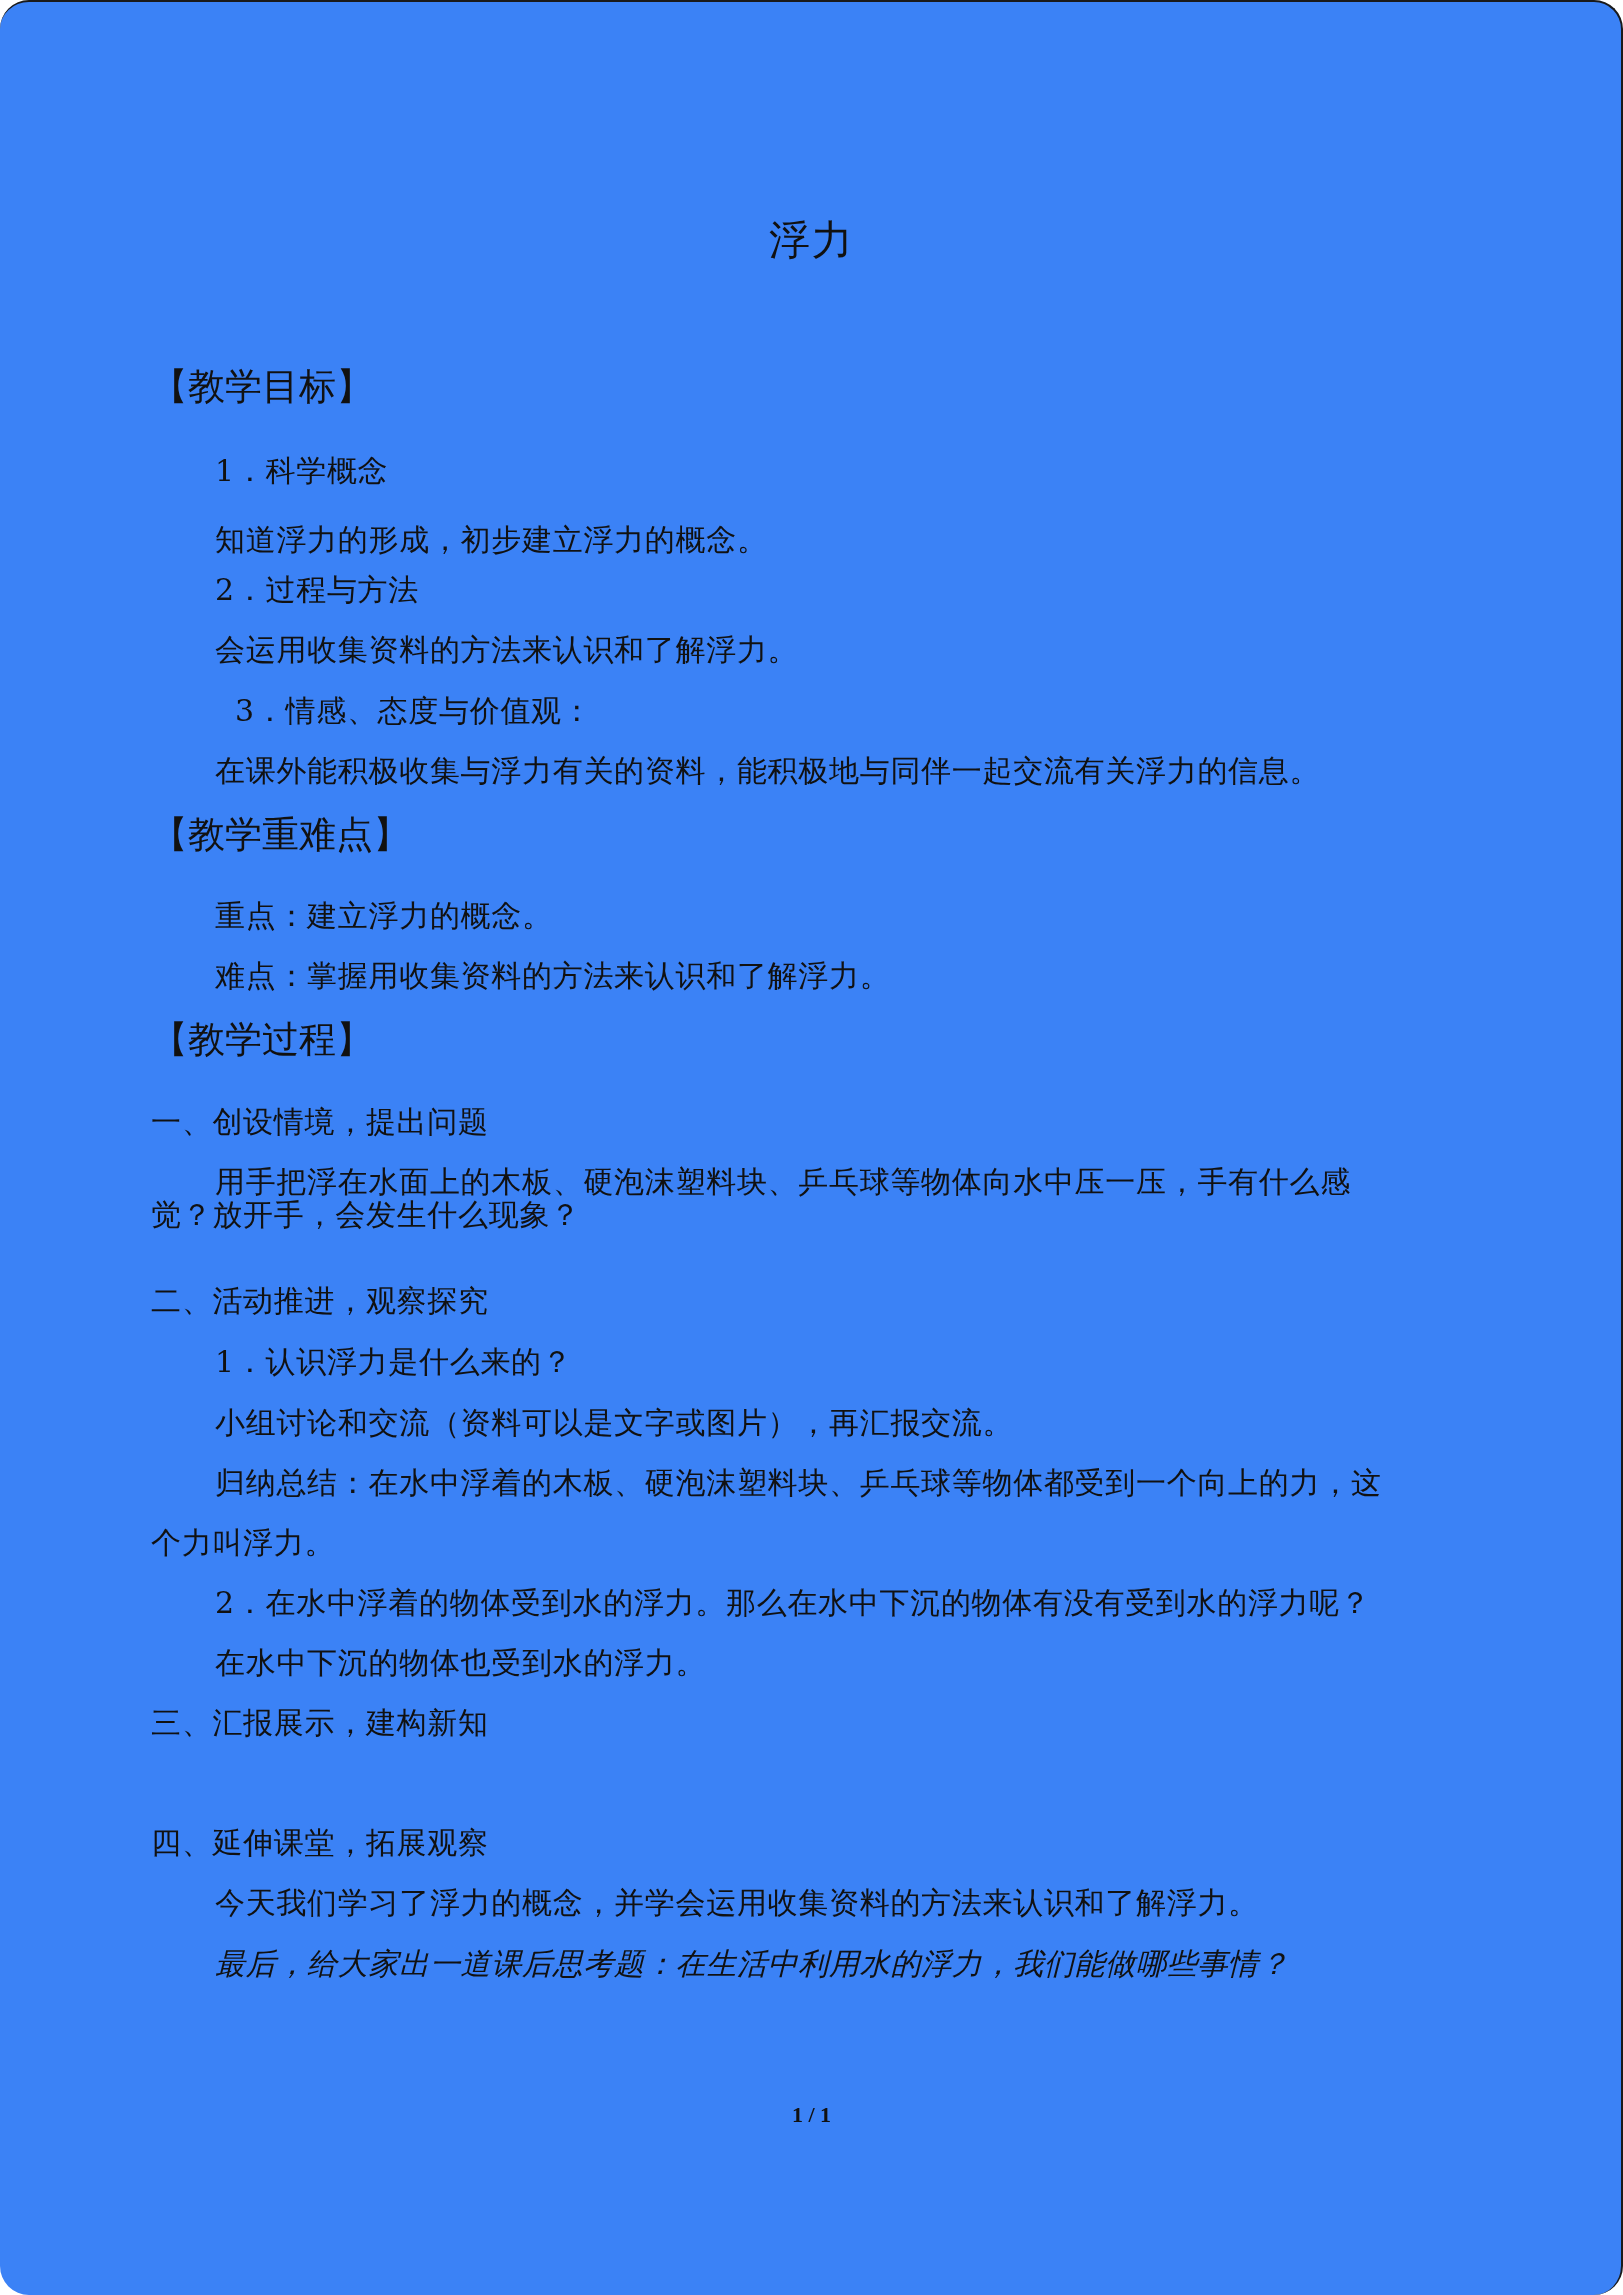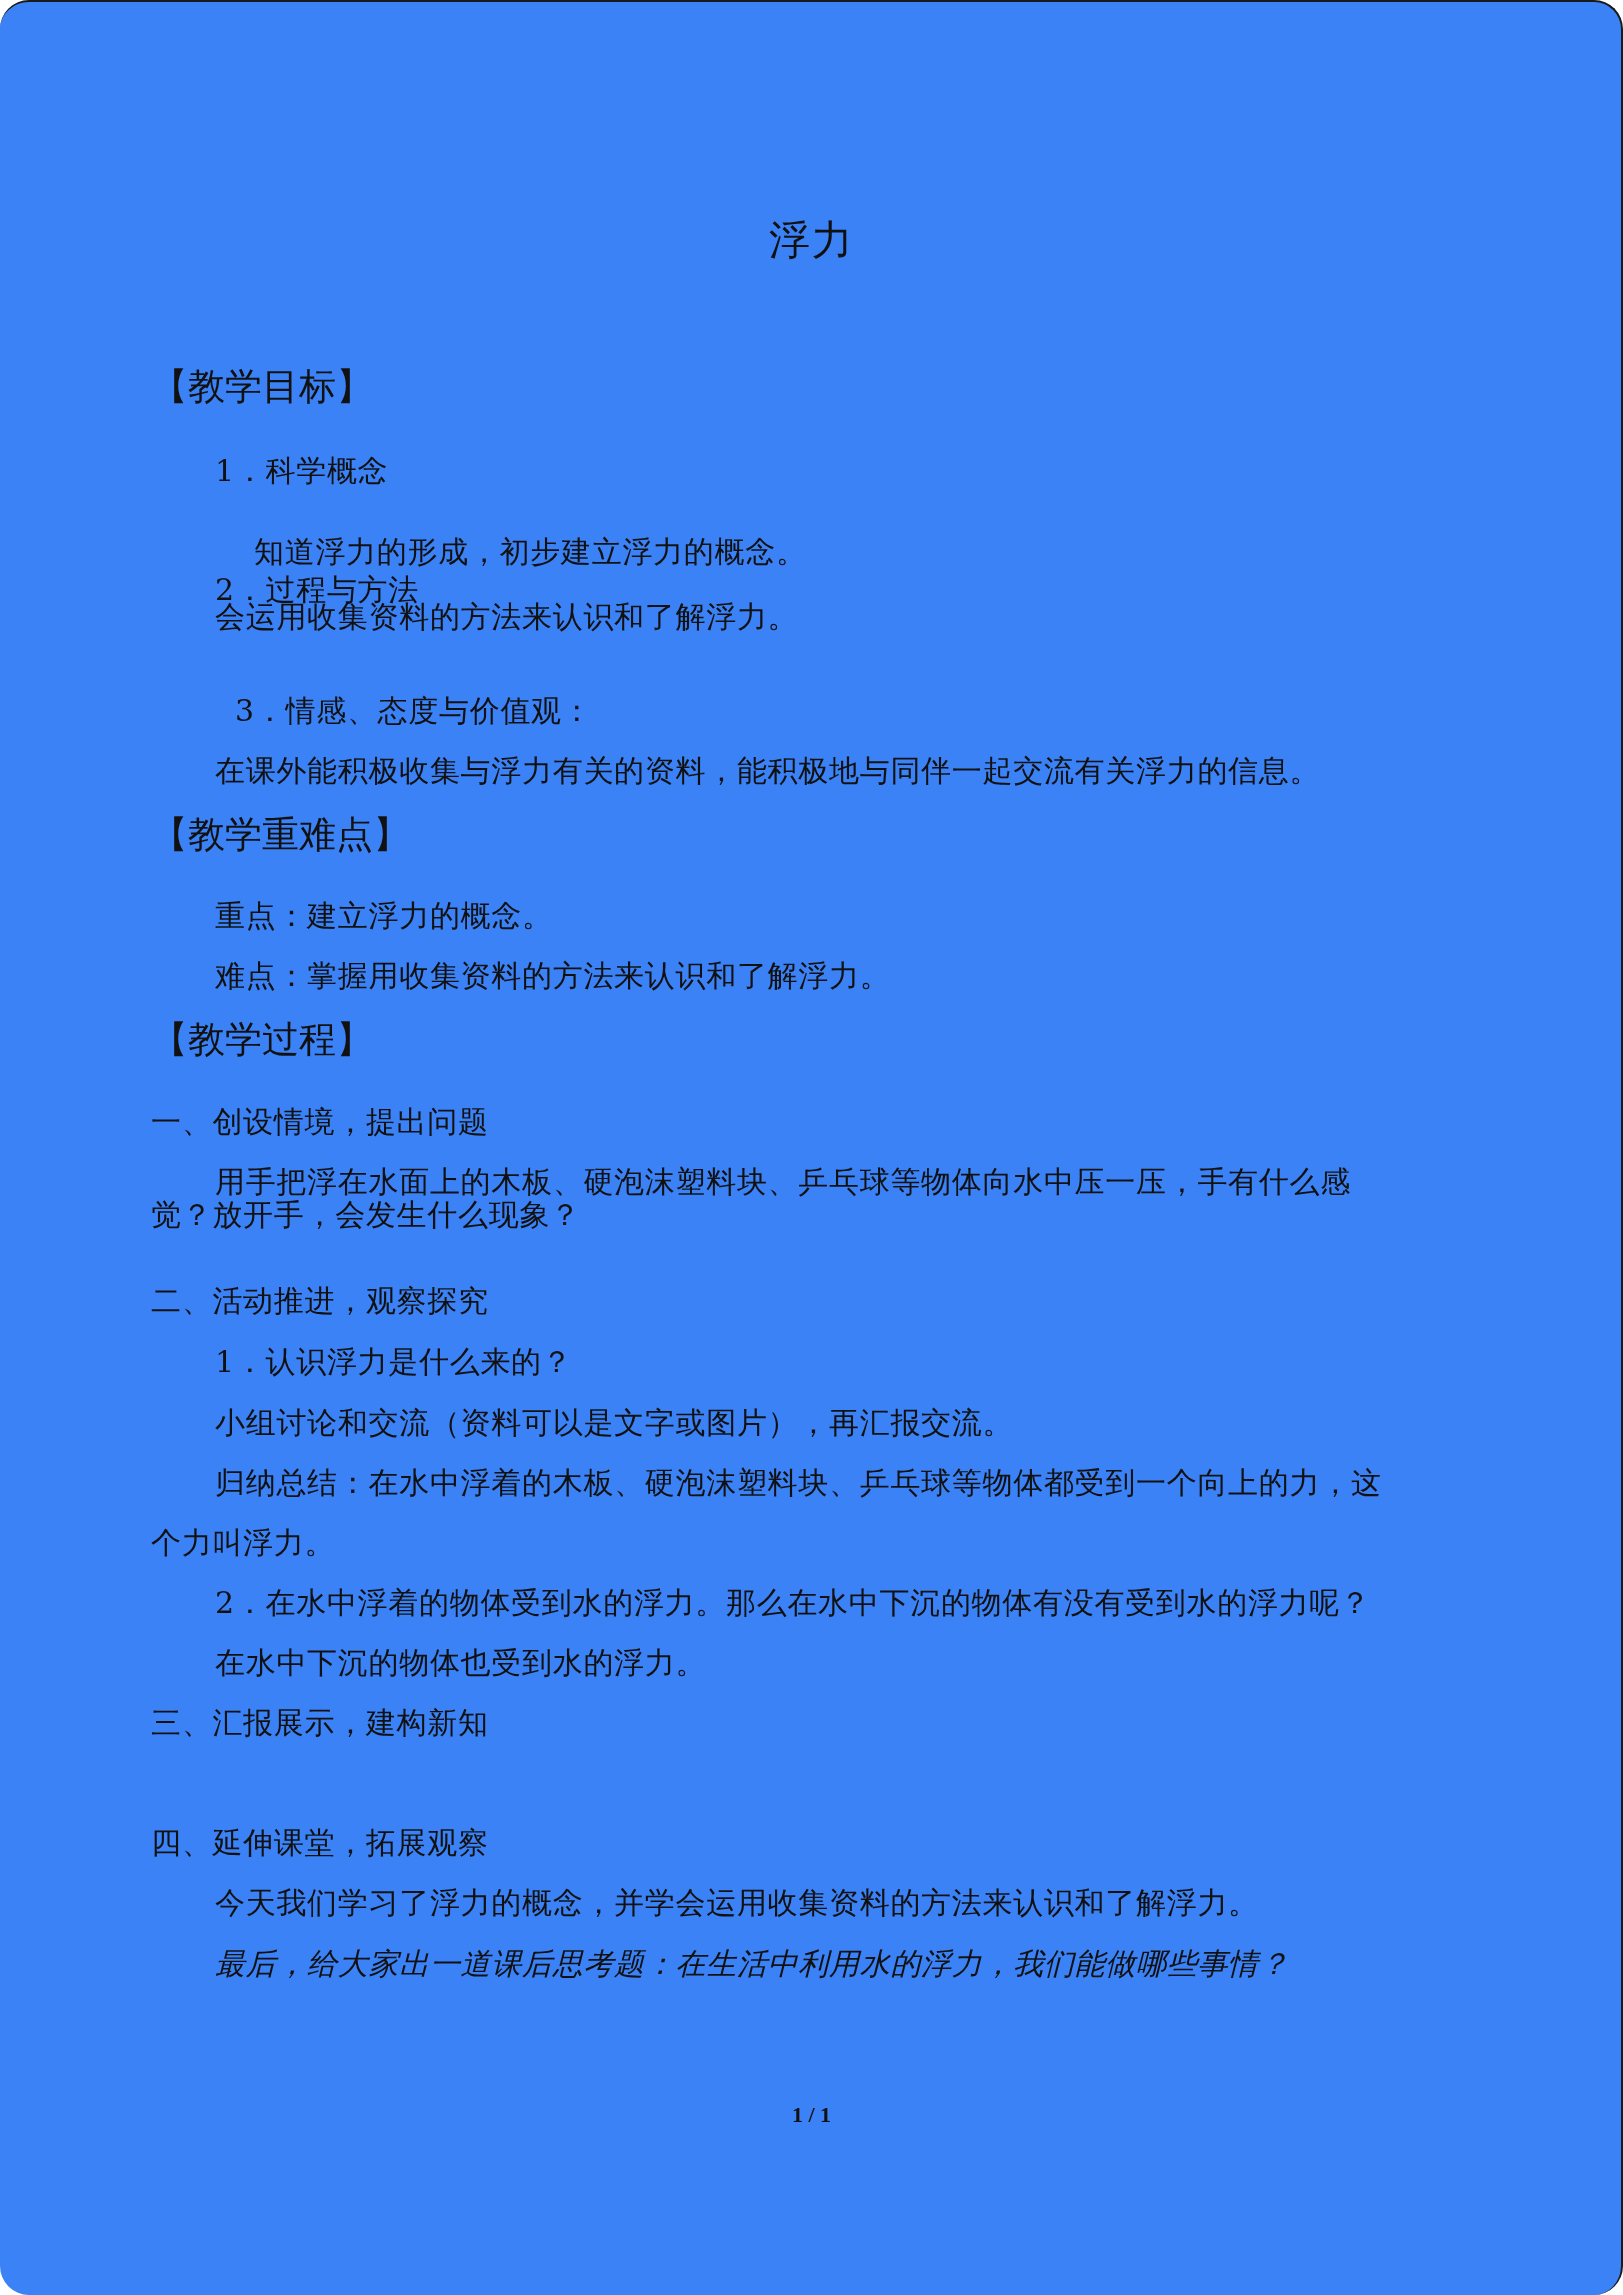--- a/index.html
+++ b/index.html
@@ -22,23 +22,23 @@
 </style>
 </head>
 <body>
 
 <div class="page">
 
   <div class="title">浮力</div>
 
   <div class="heading" style="top:361px;">【教学目标】</div>
   <div class="line indent" style="top:448px;">1．科学概念</div>
-  <div class="line indent" style="top:529px;margin-left:39px;">知道浮力的形成，初步建立浮力的概念。</div>
+  <div class="line indent" style="top:517px;">知道浮力的形成，初步建立浮力的概念。</div>
   <div class="line indent" style="top:567px;">2．过程与方法</div>
-  <div class="line indent" style="top:594px;">会运用收集资料的方法来认识和了解浮力。</div>
+  <div class="line indent" style="top:627px;">会运用收集资料的方法来认识和了解浮力。</div>
   <div class="line indent" style="top:688px;margin-left:20px;">3．情感、态度与价值观：</div>
   <div class="line indent" style="top:748px;">在课外能积极收集与浮力有关的资料，能积极地与同伴一起交流有关浮力的信息。</div>
 
   <div class="heading" style="top:809px;">【教学重难点】</div>
   <div class="line indent" style="top:893px;">重点：建立浮力的概念。</div>
   <div class="line indent" style="top:953px;">难点：掌握用收集资料的方法来认识和了解浮力。</div>
 
   <div class="heading" style="top:1014px;">【教学过程】</div>
   <div class="line flush" style="top:1099px;">一、创设情境，提出问题</div>
   <div class="line indent" style="top:1159px;">用手把浮在水面上的木板、硬泡沫塑料块、乒乓球等物体向水中压一压，手有什么感</div>

